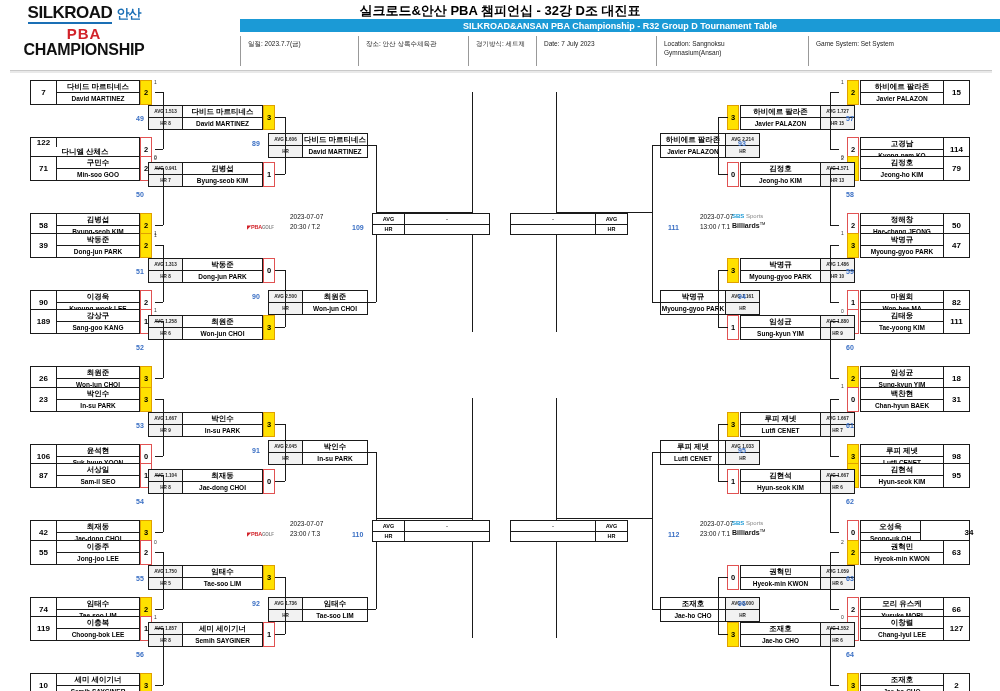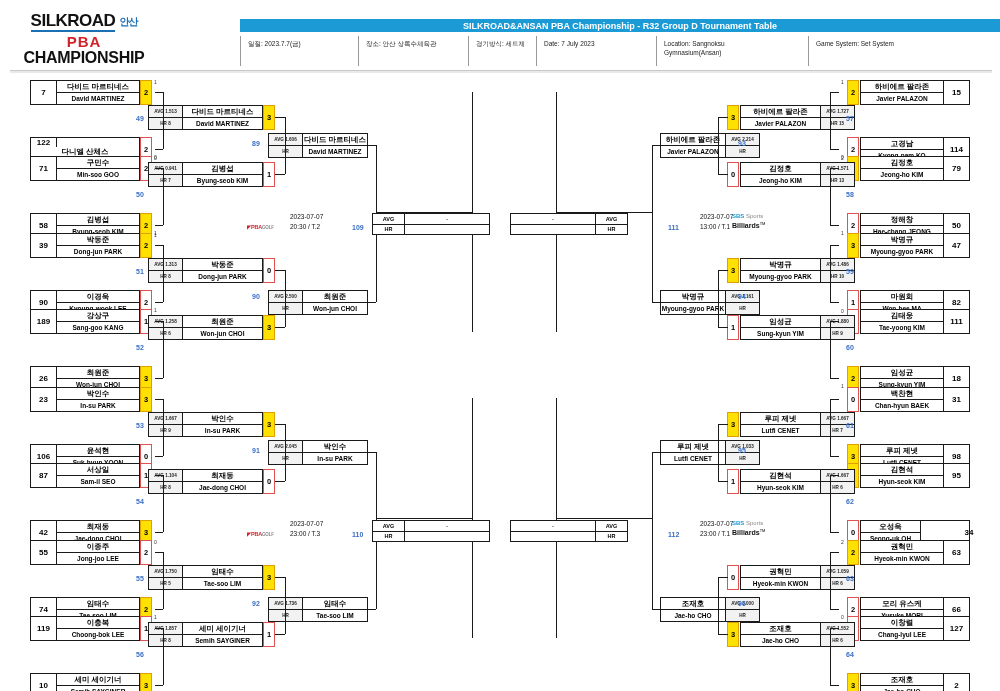--- a/index.html
+++ b/index.html
@@ -7,27 +7,27 @@
   body {
     width:1000px; height:691px;
     font-family:"Liberation Sans","DejaVu Sans",sans-serif;
     background:#ffffff; color:#000;
     position:relative; overflow:hidden;
     font-size:7px;
   }
   #stage { position:absolute; left:0; top:0; width:1000px; height:691px; }
 
   
-  .hdr-logo { position:absolute; left:10px; top:4px; width:148px; height:62px; text-align:center;margin-top:8px; }
+  .hdr-logo { position:absolute; left:10px; top:4px; width:148px; height:62px; text-align:center; }
   .silk-line { display:flex; align-items:center; justify-content:center; gap:4px; }
   .silk-word {
     font-weight:bold; font-size:17px; letter-spacing:-0.5px; color:#111;
     border-bottom:2px solid #1a6fb5; line-height:1.05;
   }
-  .ansan-mark { font-size:10px; font-weight:bold; color:#1a6fb5; letter-spacing:-1px; }
+  .ansan-mark { font-size:13px; font-weight:bold; color:#1a6fb5; letter-spacing:-1px; }
   .pba-word { font-size:15px; font-weight:bold; color:#d2232a; letter-spacing:1px; margin-top:1px; }
   .champ-word { font-size:16px; font-weight:bold; color:#111; letter-spacing:-0.3px; line-height:1; }
 
   .hdr-title {
     position:absolute; left:300px; top:2px; width:400px; text-align:center;
     font-size:13px; font-weight:bold; color:#000;
   }
   .hdr-blue {
     position:absolute; left:240px; top:19px; width:760px; height:13px;
     background:#1b9ad6; color:#fff; font-size:9px; font-weight:bold;
@@ -121,20 +121,21 @@
 
   <div class="hdr-logo">
     <div class="silk-line">
       <span class="silk-word">SILKROAD</span>
       <span class="ansan-mark">안산</span>
     </div>
     <div class="pba-word">PBA</div>
     <div class="champ-word">CHAMPIONSHIP</div>
   </div>
 
+  <div class="hdr-title">실크로드&amp;안산 PBA 챔피언십 - 32강 D조 대진표</div>
   <div class="hdr-blue">SILKROAD&amp;ANSAN PBA Championship - R32 Group D Tournament Table</div>
 
   <div class="hdr-meta">
     <div class="meta-cell w1">일절: 2023.7.7(금)</div>
     <div class="meta-cell w2">장소: 안산 상록수체육관</div>
     <div class="meta-cell w3">경기방식: 세트제</div>
     <div class="meta-cell w4">Date: 7 July 2023</div>
     <div class="meta-cell w5">Location: Sangnoksu
 Gymnasium(Ansan)</div>
     <div class="meta-cell w6">Game System: Set System</div>

